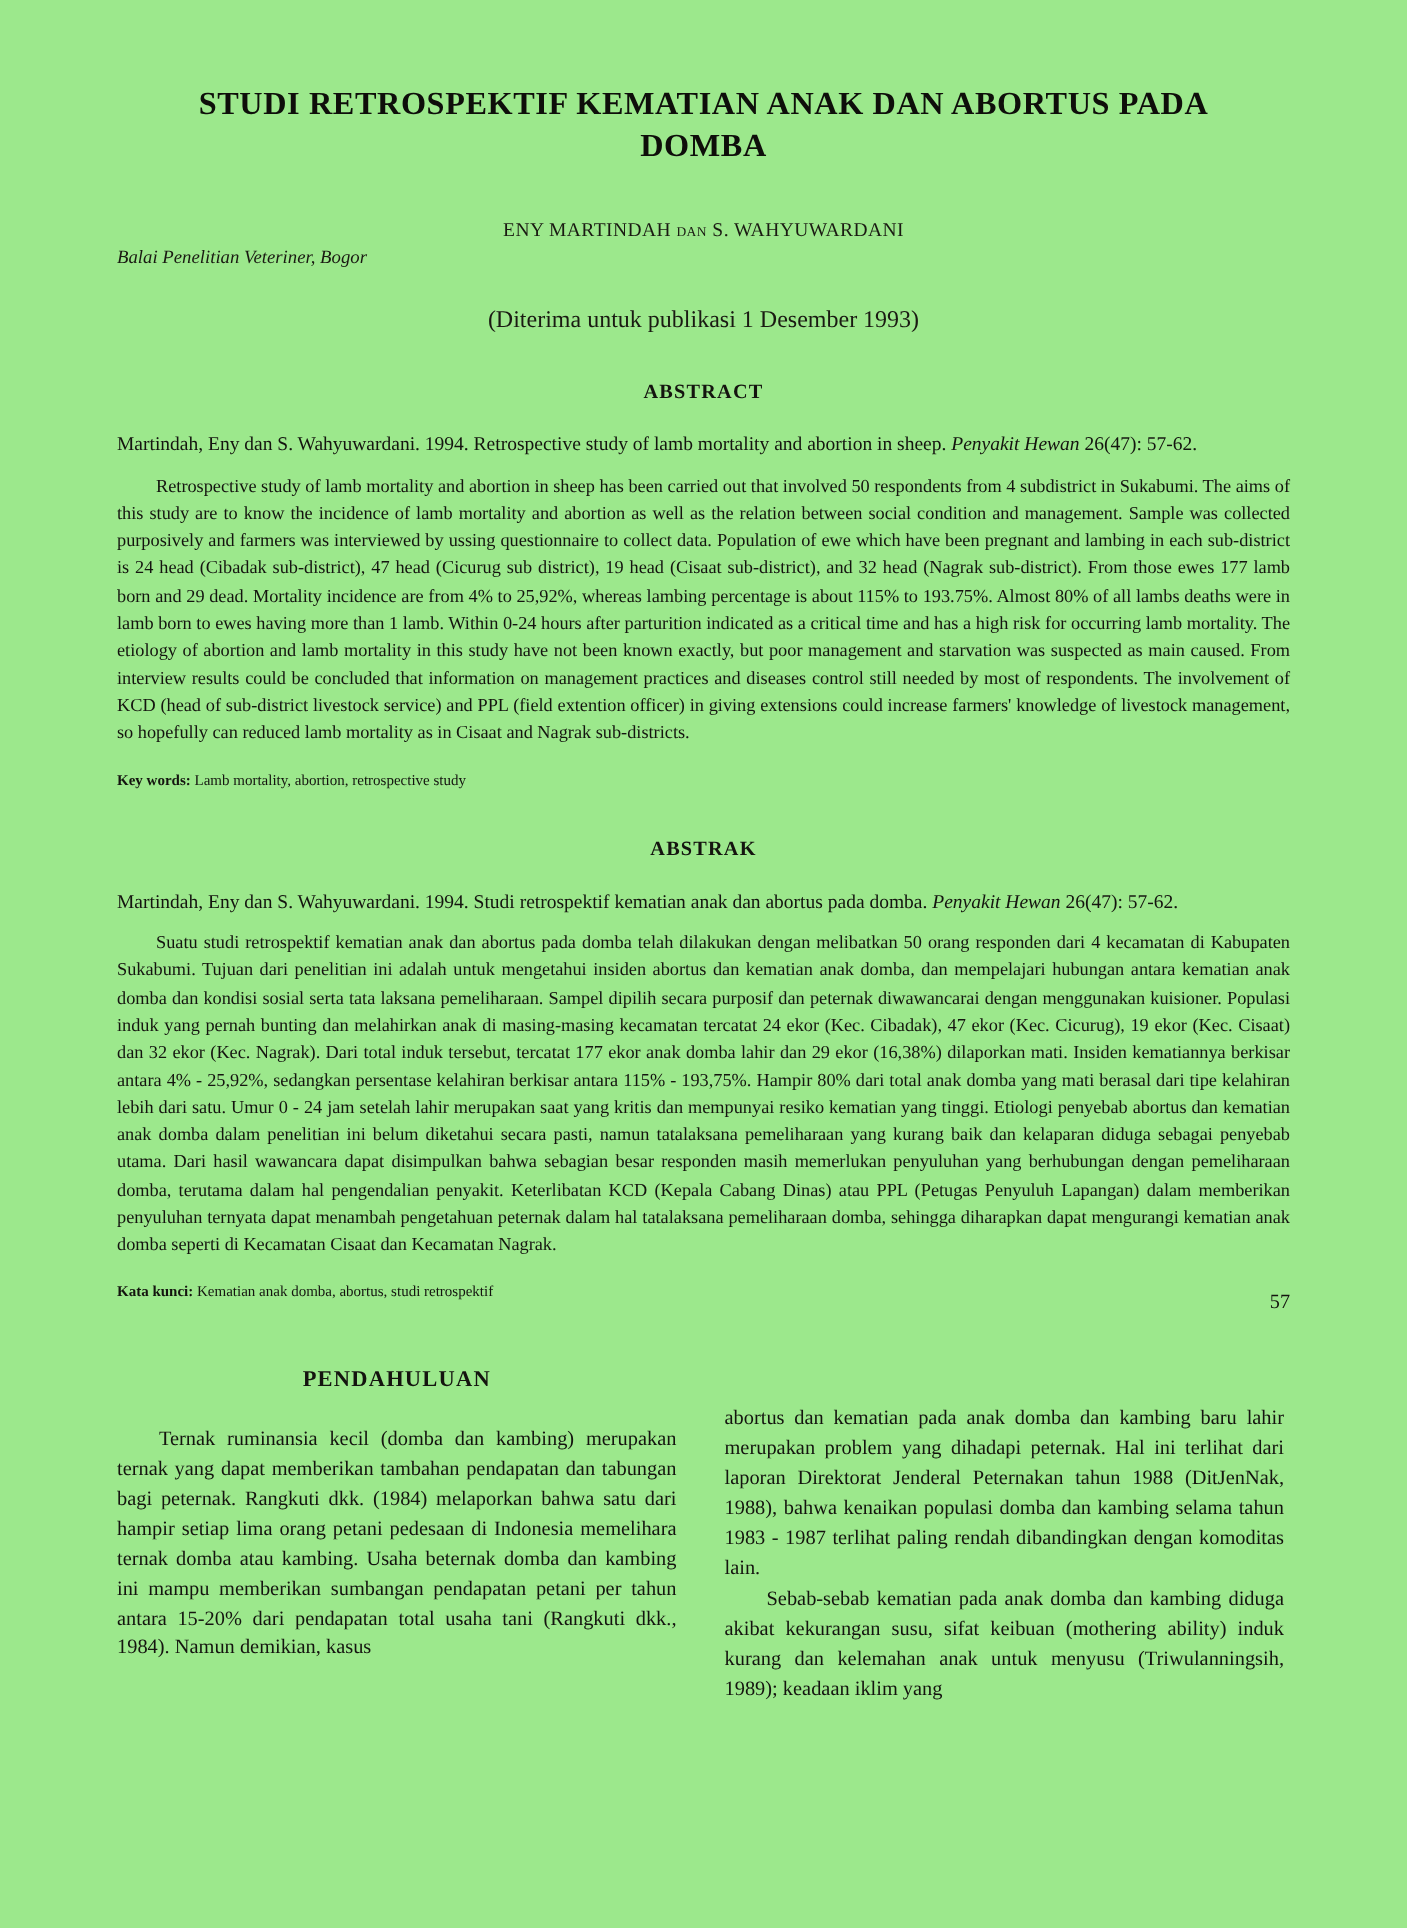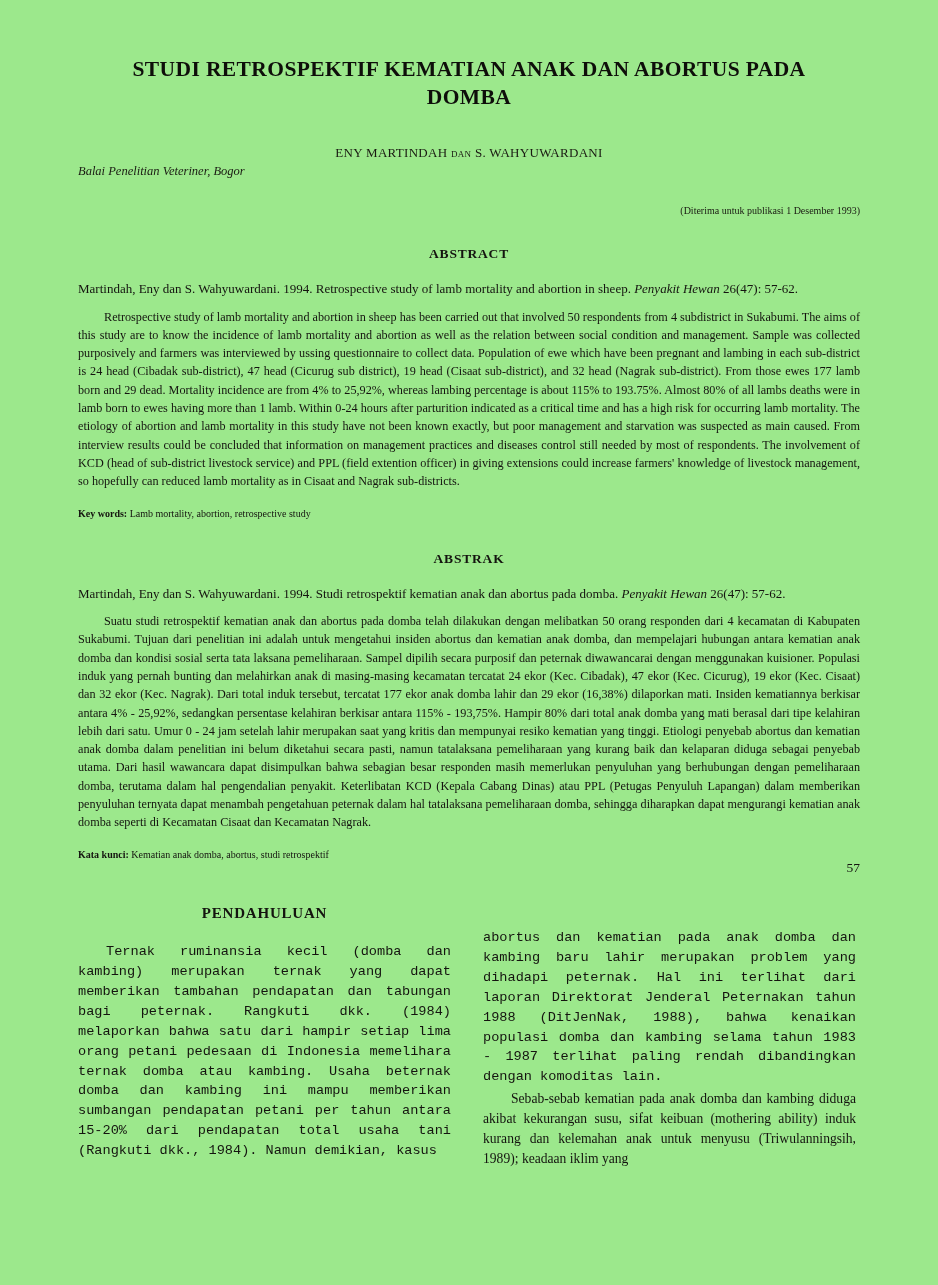--- a/index.html
+++ b/index.html
@@ -44,22 +44,22 @@
     font-size: 13px;
     margin-top: 43px;
   }
   .affil {
     font-style: italic;
     font-size: 12.5px;
     margin-top: 3px;
     color: #1a1a12;
   }
   .received {
-    text-align: right;
-    font-size: 10px;
+    text-align: center;
+    font-size: 16px;
     margin-top: 26px;
     color: #1a1a12;
   }
   .sec-head {
     text-align: center;
     font-weight: bold;
     font-size: 13.5px;
     letter-spacing: 0.8px;
     margin-top: 30px;
   }
@@ -107,21 +107,20 @@
     font-size: 15px;
     letter-spacing: 0.8px;
     margin-bottom: 18px;
   }
   .col p {
     margin: 0 0 2px 0;
     text-indent: 28px;
   }
   .col p.first {
     margin-top: 0;
-    font-family: Liberation Mono, monospace;
   }
   .pagenum {
     position: absolute;
     right: 78px;
     bottom: 36px;
     font-size: 13.5px;
   }
   .spacer-head {
     height: 26px;
   }

